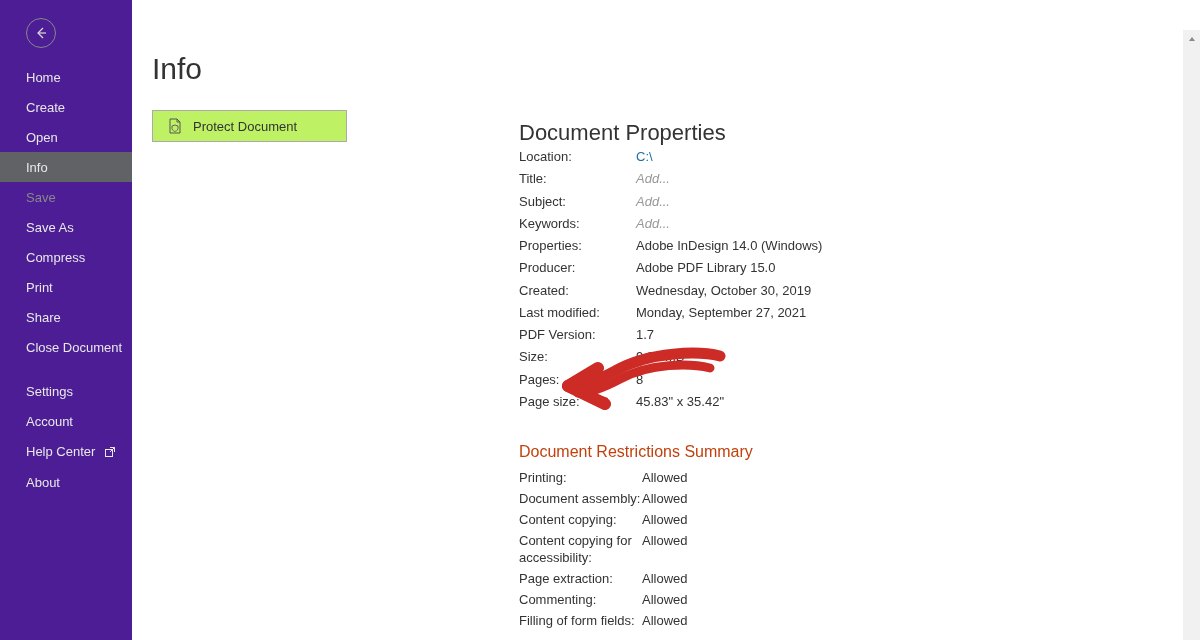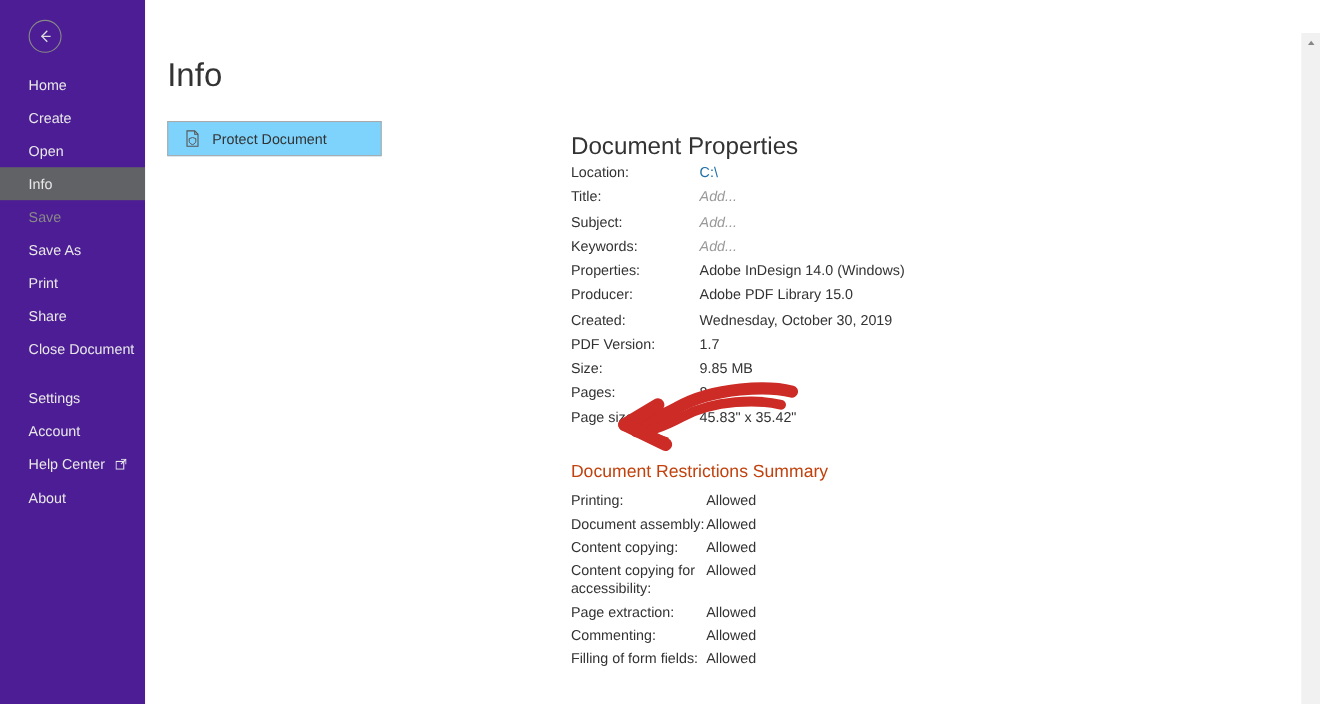--- a/index.html
+++ b/index.html
@@ -97,21 +97,21 @@
 }
 .protect-btn {
   width: 195px;
   height: 32px;
   border: 1px solid #aaa;
   display: flex;
   align-items: center;
   padding-left: 14px;
   font-size: 13px;
   color: #333;
-  background: #7dd3fc;
+  background: #bef264;
   cursor: pointer;
 }
 .protect-btn svg { width: 16px; height: 16px; margin-right: 10px; }
 .props {
   position: absolute;
   left: 387px;
   top: 120px;
   width: 520px;
 }
 .props-heading {
@@ -207,20 +207,21 @@
       <path d="M9 2 L4 7 L9 12" fill="none" stroke="currentColor" stroke-width="1.2"></path>
       <line x1="4" y1="7" x2="12" y2="7" stroke="currentColor" stroke-width="1.2"></line>
     </svg>
   </div>
   <div class="nav-item">Home</div>
   <div class="nav-item">Create</div>
   <div class="nav-item">Open</div>
   <div class="nav-item active">Info</div>
   <div class="nav-item disabled">Save</div>
   <div class="nav-item">Save As</div>
+  <div class="nav-item">Compress</div>
   <div class="nav-item">Print</div>
   <div class="nav-item">Share</div>
   <div class="nav-item">Close Document</div>
   <div class="nav-gap"></div>
   <div class="nav-item">Settings</div>
   <div class="nav-item">Account</div>
   <div class="nav-item">
     <span>Help Center</span>
     <span class="ext-icon">
       <svg width="10" height="10" viewBox="0 0 10 10">
@@ -270,20 +271,24 @@
     </div>
     <div class="prop-row">
       <span class="prop-label">Producer:</span>
       <span class="prop-value">Adobe PDF Library 15.0</span>
     </div>
     <div class="prop-row">
       <span class="prop-label">Created:</span>
       <span class="prop-value">Wednesday, October 30, 2019</span>
     </div>
     <div class="prop-row">
+      <span class="prop-label">Last modified:</span>
+      <span class="prop-value">Monday, September 27, 2021</span>
+    </div>
+    <div class="prop-row">
       <span class="prop-label">PDF Version:</span>
       <span class="prop-value">1.7</span>
     </div>
     <div class="prop-row">
       <span class="prop-label">Size:</span>
       <span class="prop-value">9.85 MB</span>
     </div>
     <div class="prop-row">
       <span class="prop-label">Pages:</span>
       <span class="prop-value">8</span>

